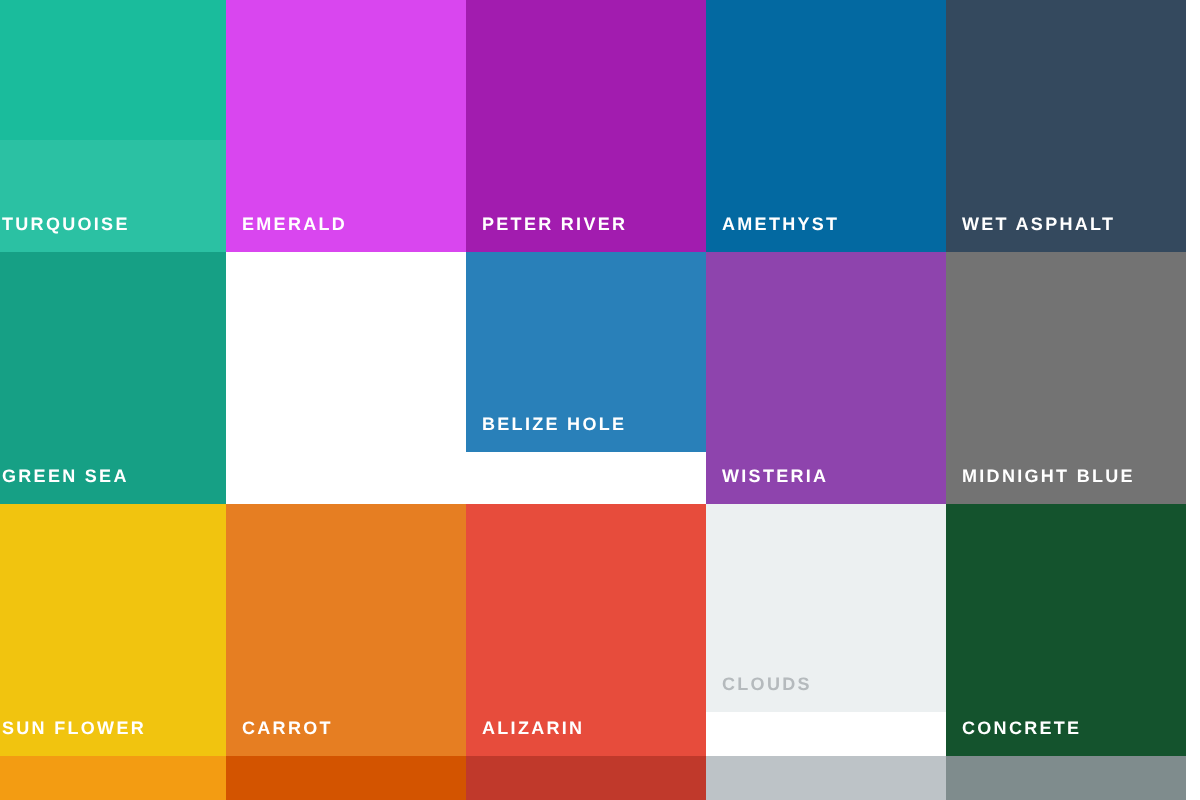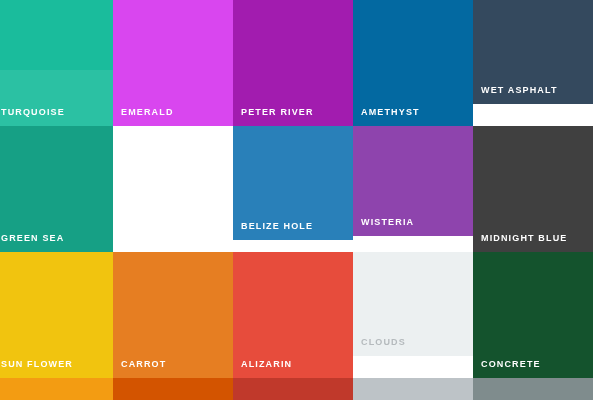--- a/index.html
+++ b/index.html
@@ -59,33 +59,33 @@
     </div>
     <div class="swatch" style="left: 113px; top: 0px; width: 120px; height: 126px; background: #d946ef;">
       <span class="swatch-label" style="color: rgb(255, 255, 255);">EMERALD</span>
     </div>
     <div class="swatch" style="left: 233px; top: 0px; width: 120px; height: 126px; background: #a21caf;">
       <span class="swatch-label" style="color: rgb(255, 255, 255);">PETER RIVER</span>
     </div>
     <div class="swatch" style="left: 353px; top: 0px; width: 120px; height: 126px; background: #0369a1;">
       <span class="swatch-label" style="color: rgb(255, 255, 255);">AMETHYST</span>
     </div>
-    <div class="swatch" style="left: 473px; top: 0px; width: 120px; height: 104px; background: rgb(52, 73, 94);">
+    <div class="swatch" style="left: 473px; top: 0px; width: 120px; height: 126px; background: rgb(52, 73, 94);">
       <span class="swatch-label" style="color: rgb(255, 255, 255);">WET ASPHALT</span>
     </div>
     <div class="swatch" style="left: -7px; top: 126px; width: 120px; height: 126px; background: rgb(22, 160, 133);">
       <span class="swatch-label" style="color: rgb(255, 255, 255);">GREEN SEA</span>
     </div>
-    <div class="swatch" style="left: 233px; top: 126px; width: 120px; height: 114px; background: rgb(41, 128, 185);">
+    <div class="swatch" style="left: 233px; top: 126px; width: 120px; height: 100px; background: rgb(41, 128, 185);">
       <span class="swatch-label" style="color: rgb(255, 255, 255);">BELIZE HOLE</span>
     </div>
-    <div class="swatch" style="left: 353px; top: 126px; width: 120px; height: 110px; background: rgb(142, 68, 173);">
+    <div class="swatch" style="left: 353px; top: 126px; width: 120px; height: 126px; background: rgb(142, 68, 173);">
       <span class="swatch-label" style="color: rgb(255, 255, 255);">WISTERIA</span>
     </div>
-    <div class="swatch" style="left: 473px; top: 126px; width: 120px; height: 126px; background: #404040;">
+    <div class="swatch" style="left: 473px; top: 126px; width: 120px; height: 126px; background: #737373;">
       <span class="swatch-label" style="color: rgb(255, 255, 255);">MIDNIGHT BLUE</span>
     </div>
     <div class="swatch" style="left: -7px; top: 252px; width: 120px; height: 126px; background: rgb(241, 196, 15);">
       <span class="swatch-label" style="color: rgb(255, 255, 255);">SUN FLOWER</span>
     </div>
     <div class="swatch" style="left: 113px; top: 252px; width: 120px; height: 126px; background: rgb(230, 126, 34);">
       <span class="swatch-label" style="color: rgb(255, 255, 255);">CARROT</span>
     </div>
     <div class="swatch" style="left: 233px; top: 252px; width: 120px; height: 126px; background: rgb(231, 76, 60);">
       <span class="swatch-label" style="color: rgb(255, 255, 255);">ALIZARIN</span>

